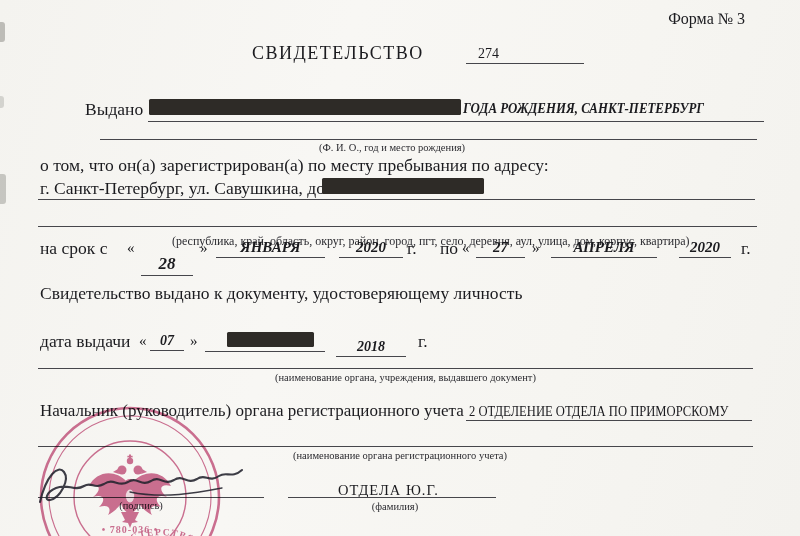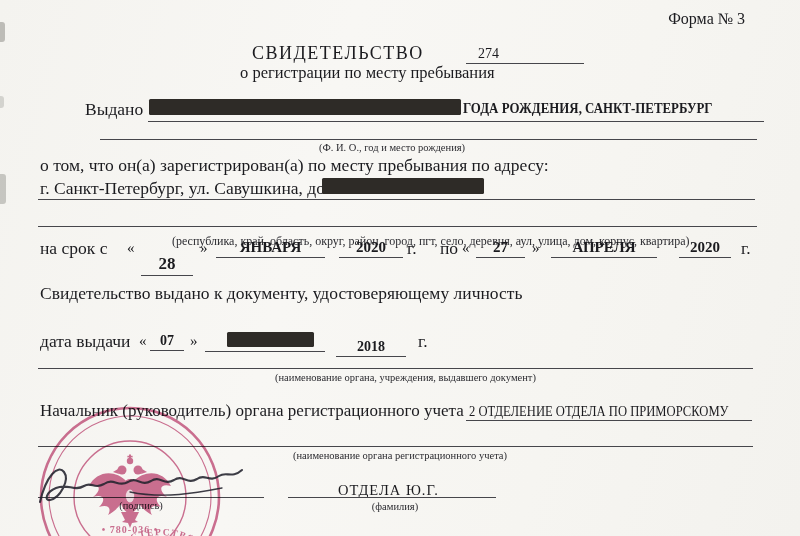--- a/index.html
+++ b/index.html
@@ -8,42 +8,41 @@
     position:relative; width:800px; height:536px; overflow:hidden;
     background:linear-gradient(105deg,#f4f3ef 0%,#f8f7f4 38%,#f6f5f1 70%,#f3f2ee 100%);
     font-family:"Liberation Serif","DejaVu Serif",serif;
     color:#1b1b1f;
   }
   .abs { position:absolute; }
   .t  { font-size:17.5px; white-space:nowrap; }
   .cap{ font-size:10.5px; color:#2b2b30; text-align:center; white-space:nowrap; }
   .rule { border-bottom:1.5px solid #46464b; }
   .fill { position:absolute; text-align:center; border-bottom:1.4px solid #46464b; padding-bottom:1px; white-space:nowrap; }
-  .bld { font-weight:bold; }
+  .bld { font-weight:bold;font-style:italic; }
   .cond { display:inline-block; transform:scaleX(0.85); transform-origin:0 50%; white-space:nowrap; }
   .redact { position:absolute; background:#2e2b27; border-radius:1.5px; }
   .smudge { position:absolute; left:0; background:#8f8e88; border-radius:0 3px 3px 0; }
   .row { position:absolute; left:0; width:800px; }
   .q { font-size:15px; }
   svg text { font-family:"Liberation Serif","DejaVu Serif",serif; }
 </style>
 </head>
 <body>
 
 <div class="page">
 
   <div class="smudge" style="top:22px;height:20px;width:5px;opacity:.55"></div>
   <div class="smudge" style="top:96px;height:12px;width:4px;opacity:.32"></div>
   <div class="smudge" style="top:174px;height:30px;width:6px;opacity:.45"></div>
 
   <div class="abs t" style="top:10px;right:55px;font-size:16px">Форма № 3</div>
 
   <div class="abs" style="top:43px;left:252px;font-size:18px;letter-spacing:1.5px">СВИДЕТЕЛЬСТВО</div>
   <div class="fill" style="top:46px;left:466px;width:106px;text-align:left;padding-left:12px;font-size:14px">274</div>
-  <div class="abs" style="top:63px;left:240px;font-size:16.5px">о регистрации по месту пребывания</div>
 
   <div class="abs t" style="top:99px;left:85px">Выдано</div>
   <div class="redact" style="top:99px;left:149px;width:312px;height:16px"></div>
   <div class="abs bld" style="top:101px;left:463px;font-size:14px">
     <span class="cond" style="transform:scaleX(0.92)">ГОДА РОЖДЕНИЯ, САНКТ-ПЕТЕРБУРГ</span>
   </div>
   <div class="abs rule" style="top:105px;left:148px;width:616px;height:16px"></div>
 
   <div class="abs rule" style="top:123px;left:100px;width:657px;height:16px"></div>
   <div class="abs t" style="top:155px;left:40px">о том, что он(а) зарегистрирован(а) по месту пребывания по адресу:</div>

